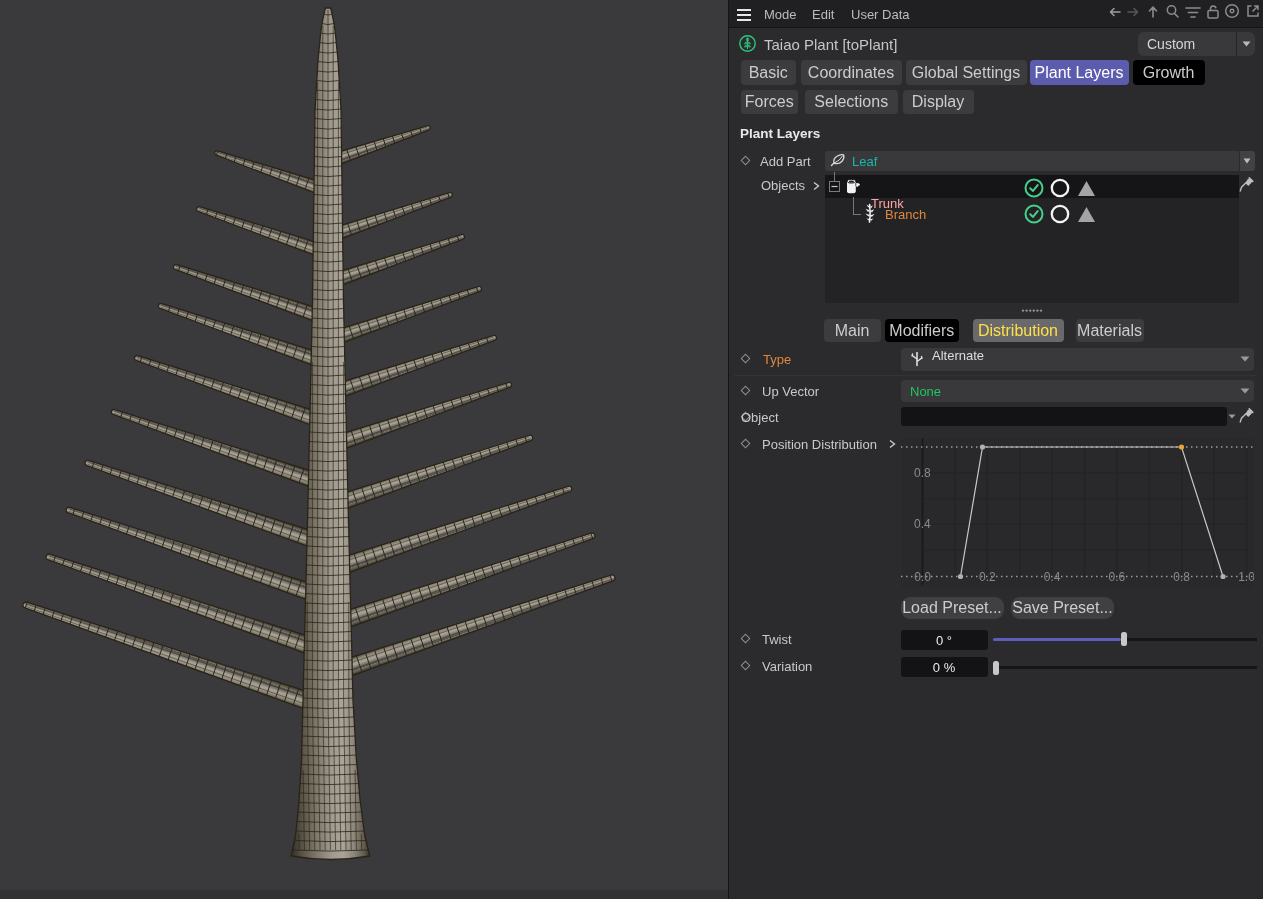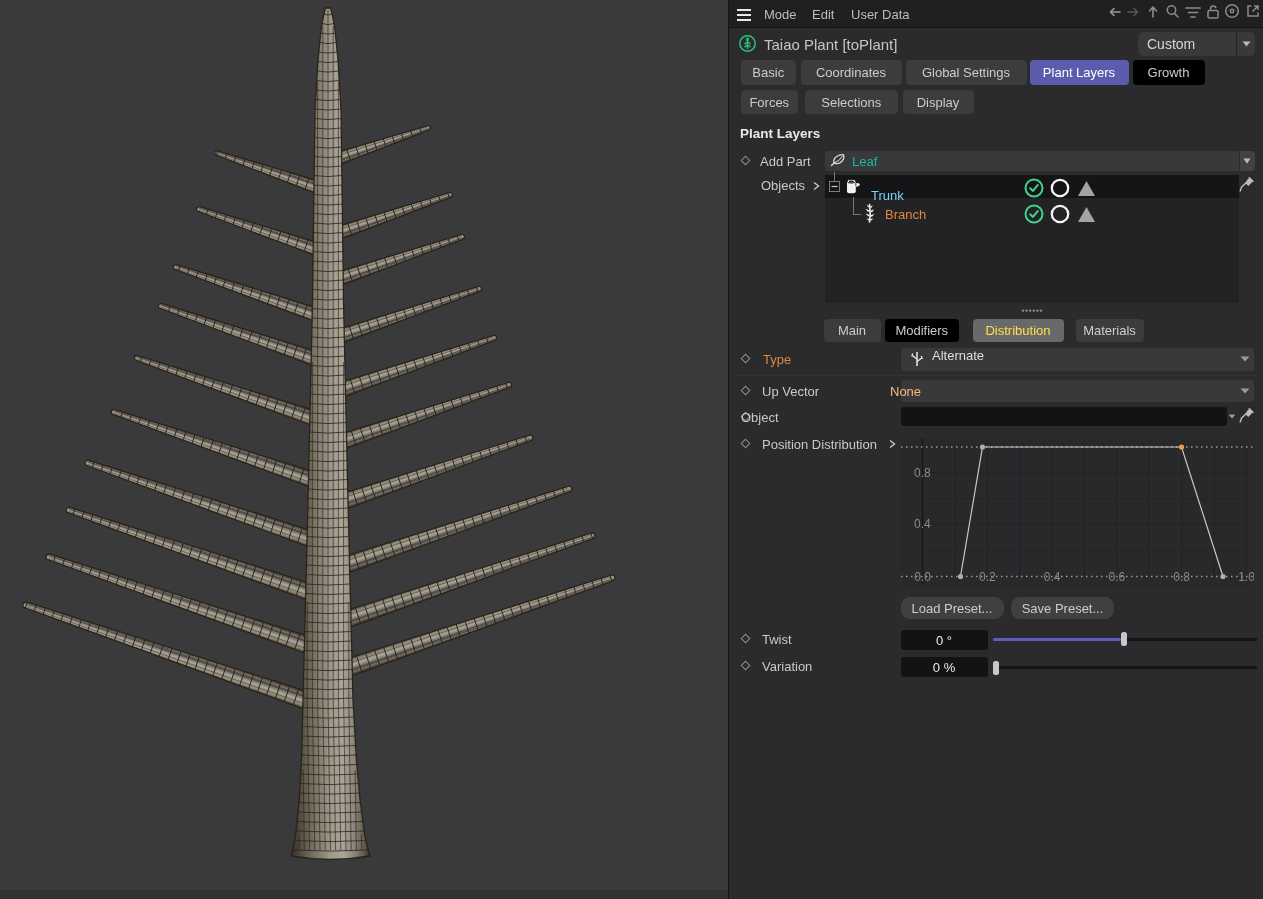--- a/index.html
+++ b/index.html
@@ -1,20 +1,20 @@
 <!DOCTYPE html>
 <html><head><meta charset="utf-8">
 <style>
 *{margin:0;padding:0;box-sizing:border-box}
 html,body{width:1263px;height:899px;overflow:hidden;background:#2b2b2d;
  font-family:"Liberation Sans",sans-serif;}
 .abs{position:absolute}
 .lbl{position:absolute;color:#c9c9c9;font-size:13px;white-space:nowrap}
 .btn{position:absolute;background:#3c3c3e;border-radius:4px;color:#cccccc;
- font-size:13px;display:flex;align-items:center;justify-content:center;white-space:nowrap}
+ font-size:16px;display:flex;align-items:center;justify-content:center;white-space:nowrap}
 .dd{position:absolute;background:#39393b;border-radius:4px;color:#c9c9c9;font-size:13px;
  display:flex;align-items:center}
 .vbox{position:absolute;background:#131315;border-radius:3px;color:#eaeaea;font-size:13px;
  display:flex;align-items:center;justify-content:center}
 .diamond{position:absolute;width:7px;height:7px;border:1.3px solid #8f8f8f;transform:rotate(45deg)}
 </style></head>
 <body>
 
 <div class="abs" style="left:0;top:0;width:728px;height:899px;background:#3a3a3c"></div>
 <div class="abs" style="left:0;top:890px;width:728px;height:9px;background:#313133"></div>
@@ -226,21 +226,21 @@
     <rect x="0.5" y="0.5" width="10" height="10" fill="none" stroke="#7a7a7a" stroke-width="1"></rect>
     <path d="M2.5 5.5 L8.5 5.5" stroke="#c9c9c9" stroke-width="1.2"></path>
   </svg>
 <svg class="abs" style="left:845px;top:177px" width="17" height="19" viewBox="0 0 17 19">
     <path d="M2 4.2 L2 14.4 A4.4 1.9 0 0 0 10.8 14.4 L10.8 4.2 Z" fill="#f2f2f2"></path>
     <ellipse cx="6.4" cy="4.2" rx="4.4" ry="1.9" fill="#f2f2f2" stroke="#19191b" stroke-width="1"></ellipse>
     <ellipse cx="6.4" cy="4.4" rx="2.6" ry="1" fill="#19191b"></ellipse>
     <path d="M10 6.2 Q14.8 5.4 15 8.2 Q13.2 8 12.8 9.8 Q10.4 9.6 10 8.4 Z" fill="#f2f2f2"></path>
     <path d="M10.8 6 L10.8 9" stroke="#19191b" stroke-width="0.8"></path>
   </svg>
-<div class="lbl" style="left:871px;top:188px;color:#7dd3fc">Trunk</div>
+<div class="lbl" style="left:871px;top:196px;color:#fca5a5">Trunk</div>
 <div class="abs" style="left:853px;top:197px;width:1px;height:17px;background:#77777a"></div>
 <div class="abs" style="left:853px;top:214px;width:8px;height:1px;background:#77777a"></div>
 <div class="abs" style="left:833.5px;top:172px;width:1px;height:9px;background:#77777a"></div>
 <svg class="abs" style="left:862px;top:203px" width="16" height="21" viewBox="0 0 16 21">
     <path d="M7.5 19 Q8.5 13 8 7 L7.6 1.5" stroke="#f2f2f2" stroke-width="1.6" fill="none" stroke-linecap="round"></path>
     <path d="M7.7 3.5 L4.6 1.6 L6.2 4.4 Z M7.8 4 L10.8 2.2 L9.4 5 Z" fill="#f2f2f2"></path>
     <path d="M7.9 7.5 L3.6 5.8 L6 9 Z M8 8 L12.2 6.2 L10 9.4 Z" fill="#f2f2f2"></path>
     <path d="M8 12 L3.4 10.6 L6.4 13.6 Z M8.1 12.3 L12.6 11 L9.8 14 Z" fill="#f2f2f2"></path>
     <path d="M7.8 16 L4.4 15.4 L6.8 17.6 Z M7.9 16.2 L11.4 15.6 L9.2 17.8 Z" fill="#f2f2f2"></path>
   </svg>
@@ -291,21 +291,21 @@
     <path d="M8 10.5 L13 7 M12.3 5 L13 7.3 L10.7 8" stroke="#e8e8e8" stroke-width="1.3" fill="none"></path>
   </svg>
 <div class="lbl" style="left:932px;top:348px;color:#dddddd">Alternate</div>
 <svg class="abs" style="left:1240px;top:356px" width="10" height="6" viewBox="0 0 10 6">
     <path d="M0.5 0.5 L9.5 0.5 L5 5.5 Z" fill="#9a9a9a"></path>
   </svg>
 <div class="abs" style="left:734px;top:375px;width:523px;height:1px;background:#232325;border-bottom:1px solid #333335"></div>
 <div class="diamond" style="left:741.5px;top:387px"></div>
 <div class="lbl" style="left:762px;top:384px">Up Vector</div>
 <div class="dd" style="left:900.5px;top:380px;width:353px;height:22px;border-radius:4px"></div>
-<div class="lbl" style="left:890px;top:384px;color:#fdba74">None</div>
+<div class="lbl" style="left:910px;top:384px;color:#22c55e">None</div>
 <svg class="abs" style="left:1240px;top:388px" width="10" height="6" viewBox="0 0 10 6">
     <path d="M0.5 0.5 L9.5 0.5 L5 5.5 Z" fill="#9a9a9a"></path>
   </svg>
 <div class="diamond" style="left:741.5px;top:413px"></div>
 <div class="lbl" style="left:741px;top:410px">Object</div>
 <div class="vbox" style="left:900.5px;top:407px;width:326px;height:19px"></div>
 <svg class="abs" style="left:1228px;top:414px" width="8" height="5" viewBox="0 0 8 5">
     <path d="M0.5 0.5 L7.5 0.5 L4 4.5 Z" fill="#9a9a9a"></path>
   </svg>
 <svg class="abs" style="left:1239px;top:407px" width="16" height="17" viewBox="0 0 16 17">

